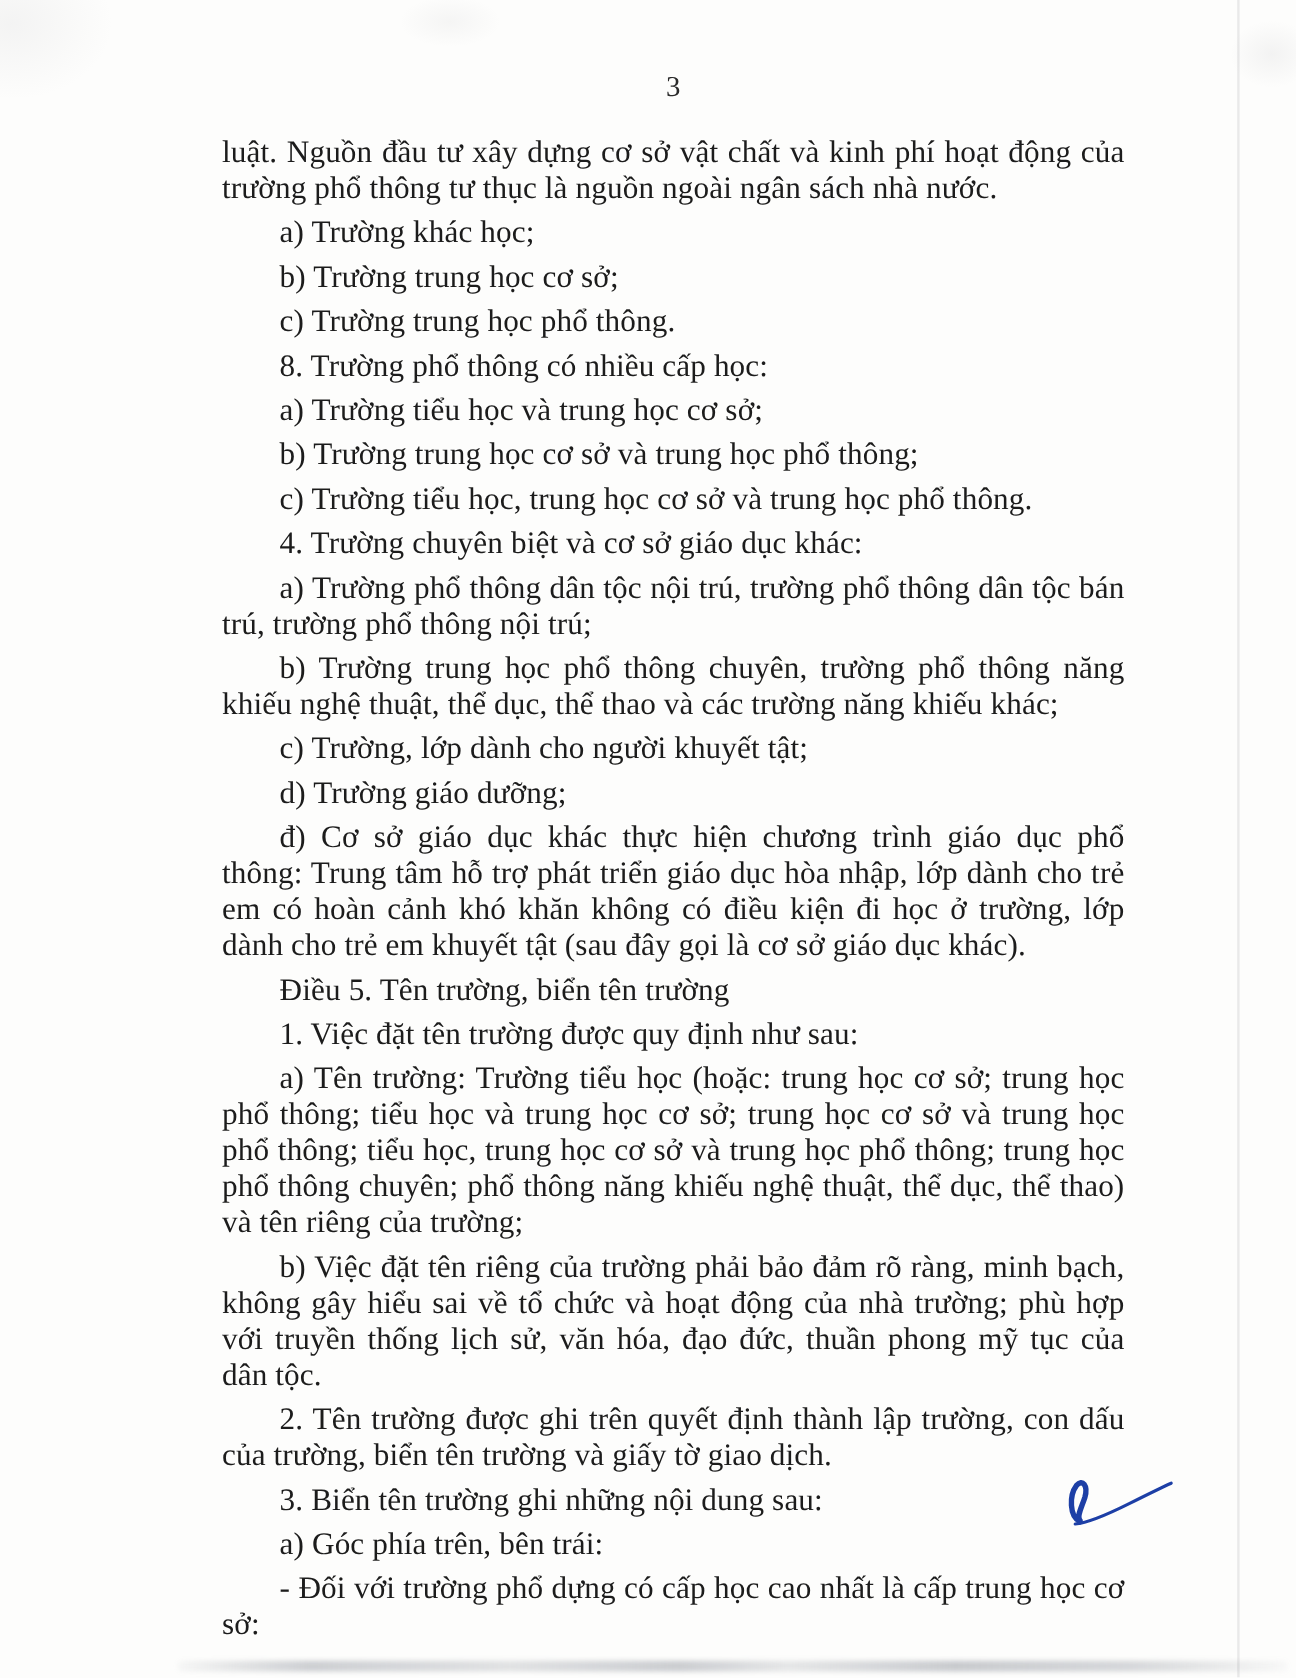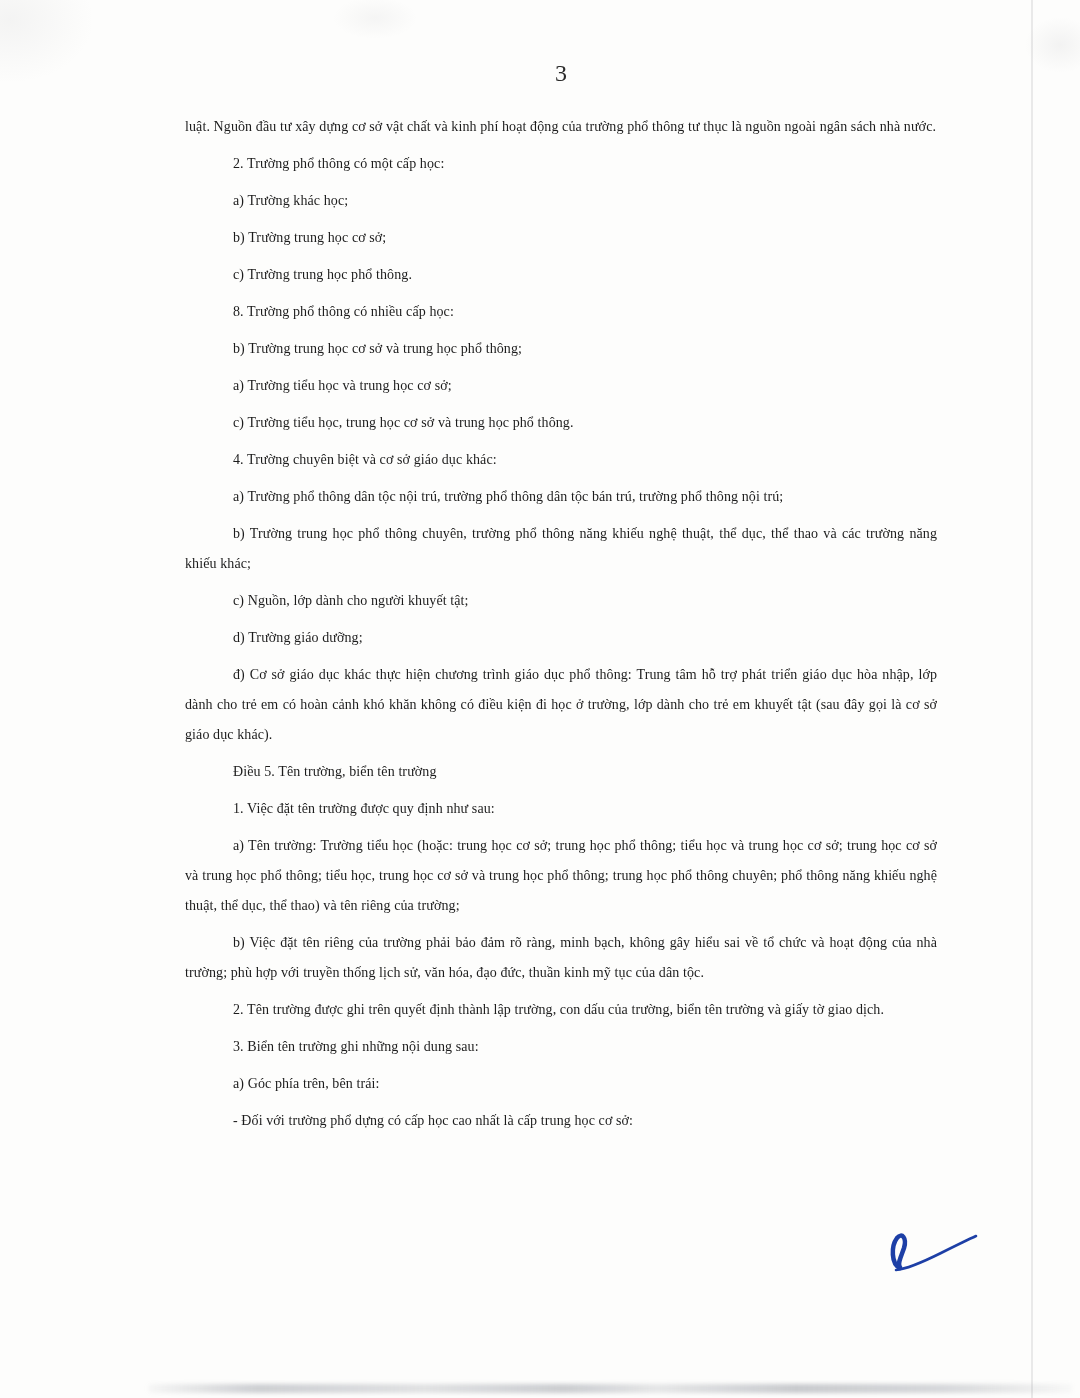--- a/index.html
+++ b/index.html
@@ -31,21 +31,21 @@
     width: 752px;
     text-align: center;
     font-size: 24px;
     color: #2a2a2a;
   }
   .text-column {
     position: absolute;
     top: 112px;
     left: 185px;
     width: 752px;
-    font-size: 14px;
+    font-size: 26px;
     line-height: 30px;
     text-align: justify;
     letter-spacing: 0.1px;
   }
   .para {
     margin: 0 0 7px 0;
     text-indent: 48px;
   }
   .para.no-indent {
     text-indent: 0;
@@ -89,38 +89,37 @@
 </style>
 </head>
 <body>
 
 <div class="scan-page">
 
   <div class="page-number">3</div>
 
   <div class="text-column">
     <p class="para no-indent">luật. Nguồn đầu tư xây dựng cơ sở vật chất và kinh phí hoạt động của trường phổ thông tư thục là nguồn ngoài ngân sách nhà nước.</p>
-    <p class="para">2. Trường phổ thông có một cấp học:</p>
     <p class="para">a) Trường khác học;</p>
     <p class="para">b) Trường trung học cơ sở;</p>
     <p class="para">c) Trường trung học phổ thông.</p>
     <p class="para">8. Trường phổ thông có nhiều cấp học:</p>
+    <p class="para">a) Trường tiểu học và trung học cơ sở;</p>
     <p class="para">b) Trường trung học cơ sở và trung học phổ thông;</p>
-    <p class="para">a) Trường tiểu học và trung học cơ sở;</p>
     <p class="para">c) Trường tiểu học, trung học cơ sở và trung học phổ thông.</p>
     <p class="para">4. Trường chuyên biệt và cơ sở giáo dục khác:</p>
     <p class="para">a) Trường phổ thông dân tộc nội trú, trường phổ thông dân tộc bán trú, trường phổ thông nội trú;</p>
     <p class="para">b) Trường trung học phổ thông chuyên, trường phổ thông năng khiếu nghệ thuật, thể dục, thể thao và các trường năng khiếu khác;</p>
-    <p class="para">c) Nguồn, lớp dành cho người khuyết tật;</p>
+    <p class="para">c) Trường, lớp dành cho người khuyết tật;</p>
     <p class="para">d) Trường giáo dưỡng;</p>
     <p class="para">đ) Cơ sở giáo dục khác thực hiện chương trình giáo dục phổ thông: Trung tâm hỗ trợ phát triển giáo dục hòa nhập, lớp dành cho trẻ em có hoàn cảnh khó khăn không có điều kiện đi học ở trường, lớp dành cho trẻ em khuyết tật (sau đây gọi là cơ sở giáo dục khác).</p>
     <p class="para heading">Điều 5. Tên trường, biển tên trường</p>
     <p class="para">1. Việc đặt tên trường được quy định như sau:</p>
     <p class="para">a) Tên trường: Trường tiểu học (hoặc: trung học cơ sở; trung học phổ thông; tiểu học và trung học cơ sở; trung học cơ sở và trung học phổ thông; tiểu học, trung học cơ sở và trung học phổ thông; trung học phổ thông chuyên; phổ thông năng khiếu nghệ thuật, thể dục, thể thao) và tên riêng của trường;</p>
-    <p class="para">b) Việc đặt tên riêng của trường phải bảo đảm rõ ràng, minh bạch, không gây hiểu sai về tổ chức và hoạt động của nhà trường; phù hợp với truyền thống lịch sử, văn hóa, đạo đức, thuần kinh mỹ tục của dân tộc.</p>
+    <p class="para">b) Việc đặt tên riêng của trường phải bảo đảm rõ ràng, minh bạch, không gây hiểu sai về tổ chức và hoạt động của nhà trường; phù hợp với truyền thống lịch sử, văn hóa, đạo đức, thuần phong mỹ tục của dân tộc.</p>
     <p class="para">2. Tên trường được ghi trên quyết định thành lập trường, con dấu của trường, biển tên trường và giấy tờ giao dịch.</p>
     <p class="para">3. Biển tên trường ghi những nội dung sau:</p>
     <p class="para">a) Góc phía trên, bên trái:</p>
     <p class="para">- Đối với trường phổ dựng có cấp học cao nhất là cấp trung học cơ sở:</p>
   </div>
 
   <svg class="pen-mark" viewBox="0 0 100 50" xmlns="http://www.w3.org/2000/svg">
     <path d="M17,40 C8,36 8,18 14,10 C19,4 24,10 21,20 C18,29 14,36 17,39" fill="none" stroke="#1d3fa6" stroke-width="4.5" stroke-linecap="round"></path>
     <path d="M13,42 C24,41 40,34 58,25 C72,18 84,12 93,8" fill="none" stroke="#1d3fa6" stroke-width="2.6" stroke-linecap="round"></path>
   </svg>

